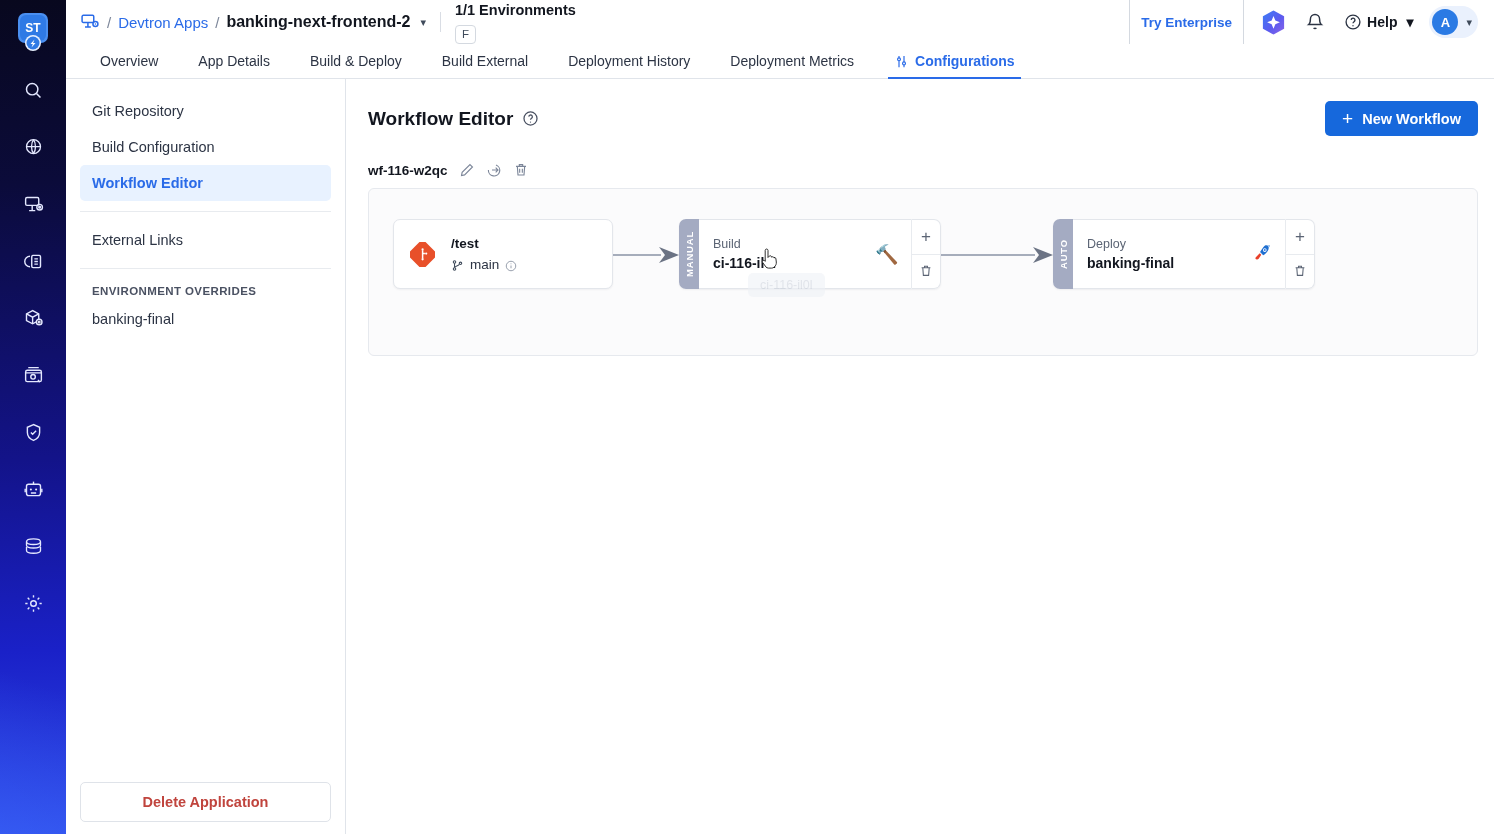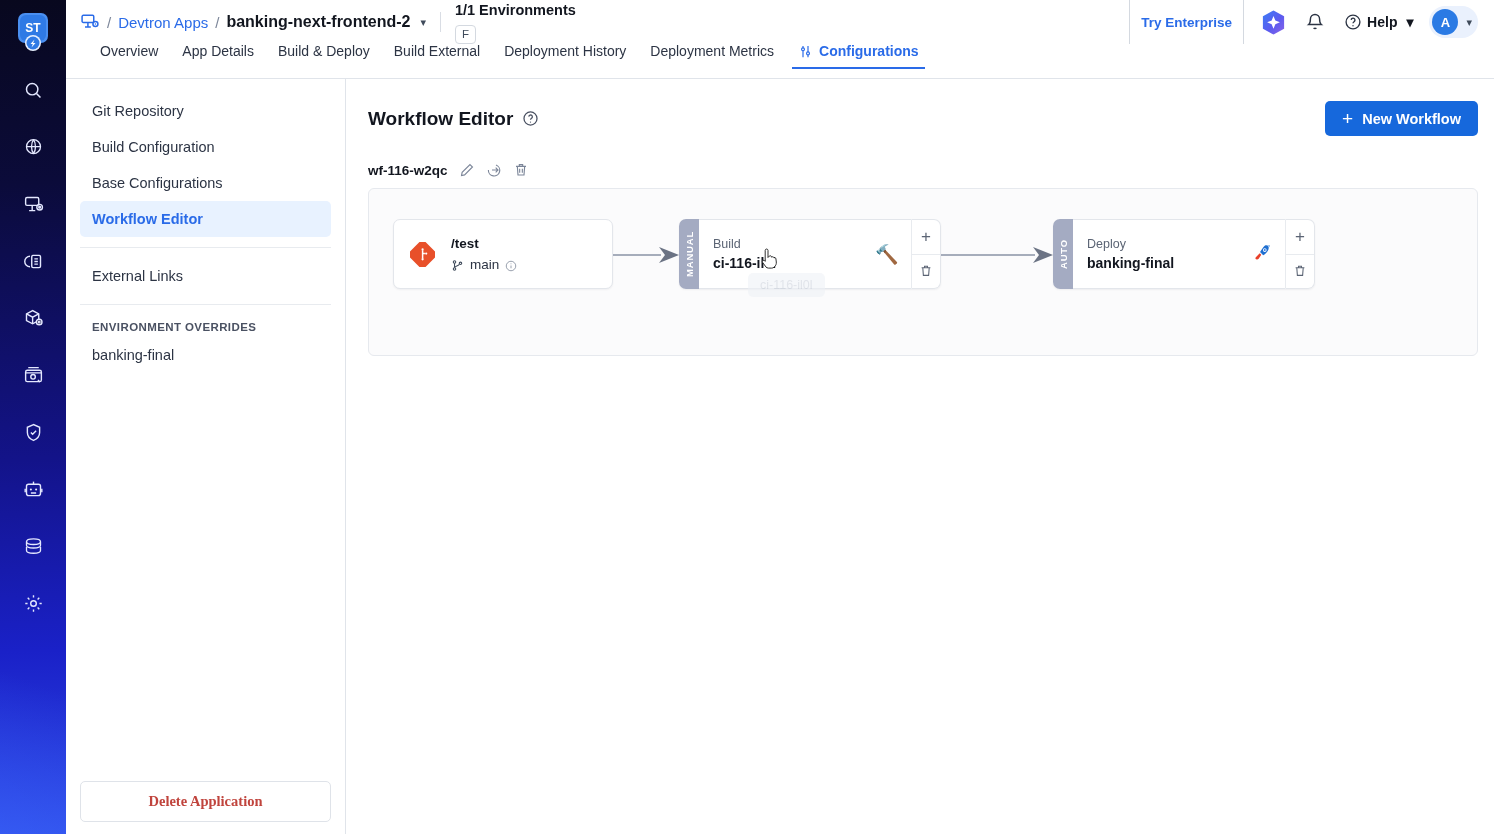--- a/index.html
+++ b/index.html
@@ -72,22 +72,22 @@
     margin-left:16px; display:flex; align-items:center; gap:4px;
     background:#eaf1fd; border-radius:16px; padding:3px 6px 3px 3px; cursor:pointer;
   }
   .avatar {
     width:26px;height:26px;border-radius:50%;background:#2a7ae4;color:#fff;
     font-size:13px;font-weight:bold;display:flex;align-items:center;justify-content:center;
   }
 
   
   .tabs {
-    height: 35px; flex:0 0 35px; display:flex; align-items:flex-start;
-    gap:0px; padding-left:22px; border-bottom:1px solid #e0e4ea; background:#fff;
+    height: 35px; flex:0 0 35px; display:flex; align-items:flex-end;
+    gap:16px; padding-left:22px; border-bottom:1px solid #e0e4ea; background:#fff;
   }
   .tab {
     font-size:14px; color:#2c3444; padding:0 12px 9px 12px; cursor:pointer;
     display:flex; align-items:center; gap:6px; position:relative; line-height:15px;
   }
   .tab.active { color:#2a6be8; font-weight:bold; }
   .tab.active::after {
     content:""; position:absolute; left:6px; right:6px; bottom:-1px; height:2px; background:#2a6be8;
   }
   .tab svg { width:15px; height:15px; }
@@ -108,21 +108,21 @@
   .nav-item.active { background:#e8f2ff; color:#2a6be8; font-weight:bold; }
   .nav-div { height:1px; background:#e8ebef; margin:10px 0 10px 0; }
   .nav-head {
     font-size:11.5px; letter-spacing:.4px; color:#4a5162; font-weight:bold;
     padding:6px 12px 4px 12px;
   }
   .nav-bottom { margin-top:auto; padding-bottom:12px; }
   .del-btn {
     width:100%; border:1px solid #dfe3e9; border-radius:5px; background:#fff;
     color:#c0443d; font-size:14.5px; font-weight:bold; padding:11px 0; cursor:pointer;
-    font-family:Liberation Serif, serif;
+    font-family:Liberation Sans, sans-serif;
   }
 
   
   .main { flex:1; padding:22px 16px 0 22px; min-width:0; background:#fff; }
   .main-head { display:flex; align-items:center; }
   .page-title { font-size:19px; font-weight:bold; color:#12161f; }
   .qmark { width:17px; height:17px; margin-left:9px; color:#4a5162; cursor:pointer; }
   .new-wf {
     margin-left:auto; background:#1668dc; color:#fff; border:none; border-radius:5px;
     font-size:14.5px; font-weight:bold; padding:0 17px; height:35px; cursor:pointer;
@@ -385,21 +385,20 @@
           </svg>
         <span>Configurations</span>
       </div>
     </nav>
 
     <div class="body">
 
       <aside class="cfgnav">
         <div class="nav-item">Git Repository</div>
         <div class="nav-item">Build Configuration</div>
-        <div class="nav-item">Base Configurations</div>
         <div class="nav-item active">Workflow Editor</div>
         <div class="nav-div"></div>
         <div class="nav-item">External Links</div>
         <div class="nav-div"></div>
         <div class="nav-head">ENVIRONMENT OVERRIDES</div>
         <div class="nav-item">banking-final</div>
 
         <div class="nav-bottom">
           <button class="del-btn">Delete Application</button>
         </div>

